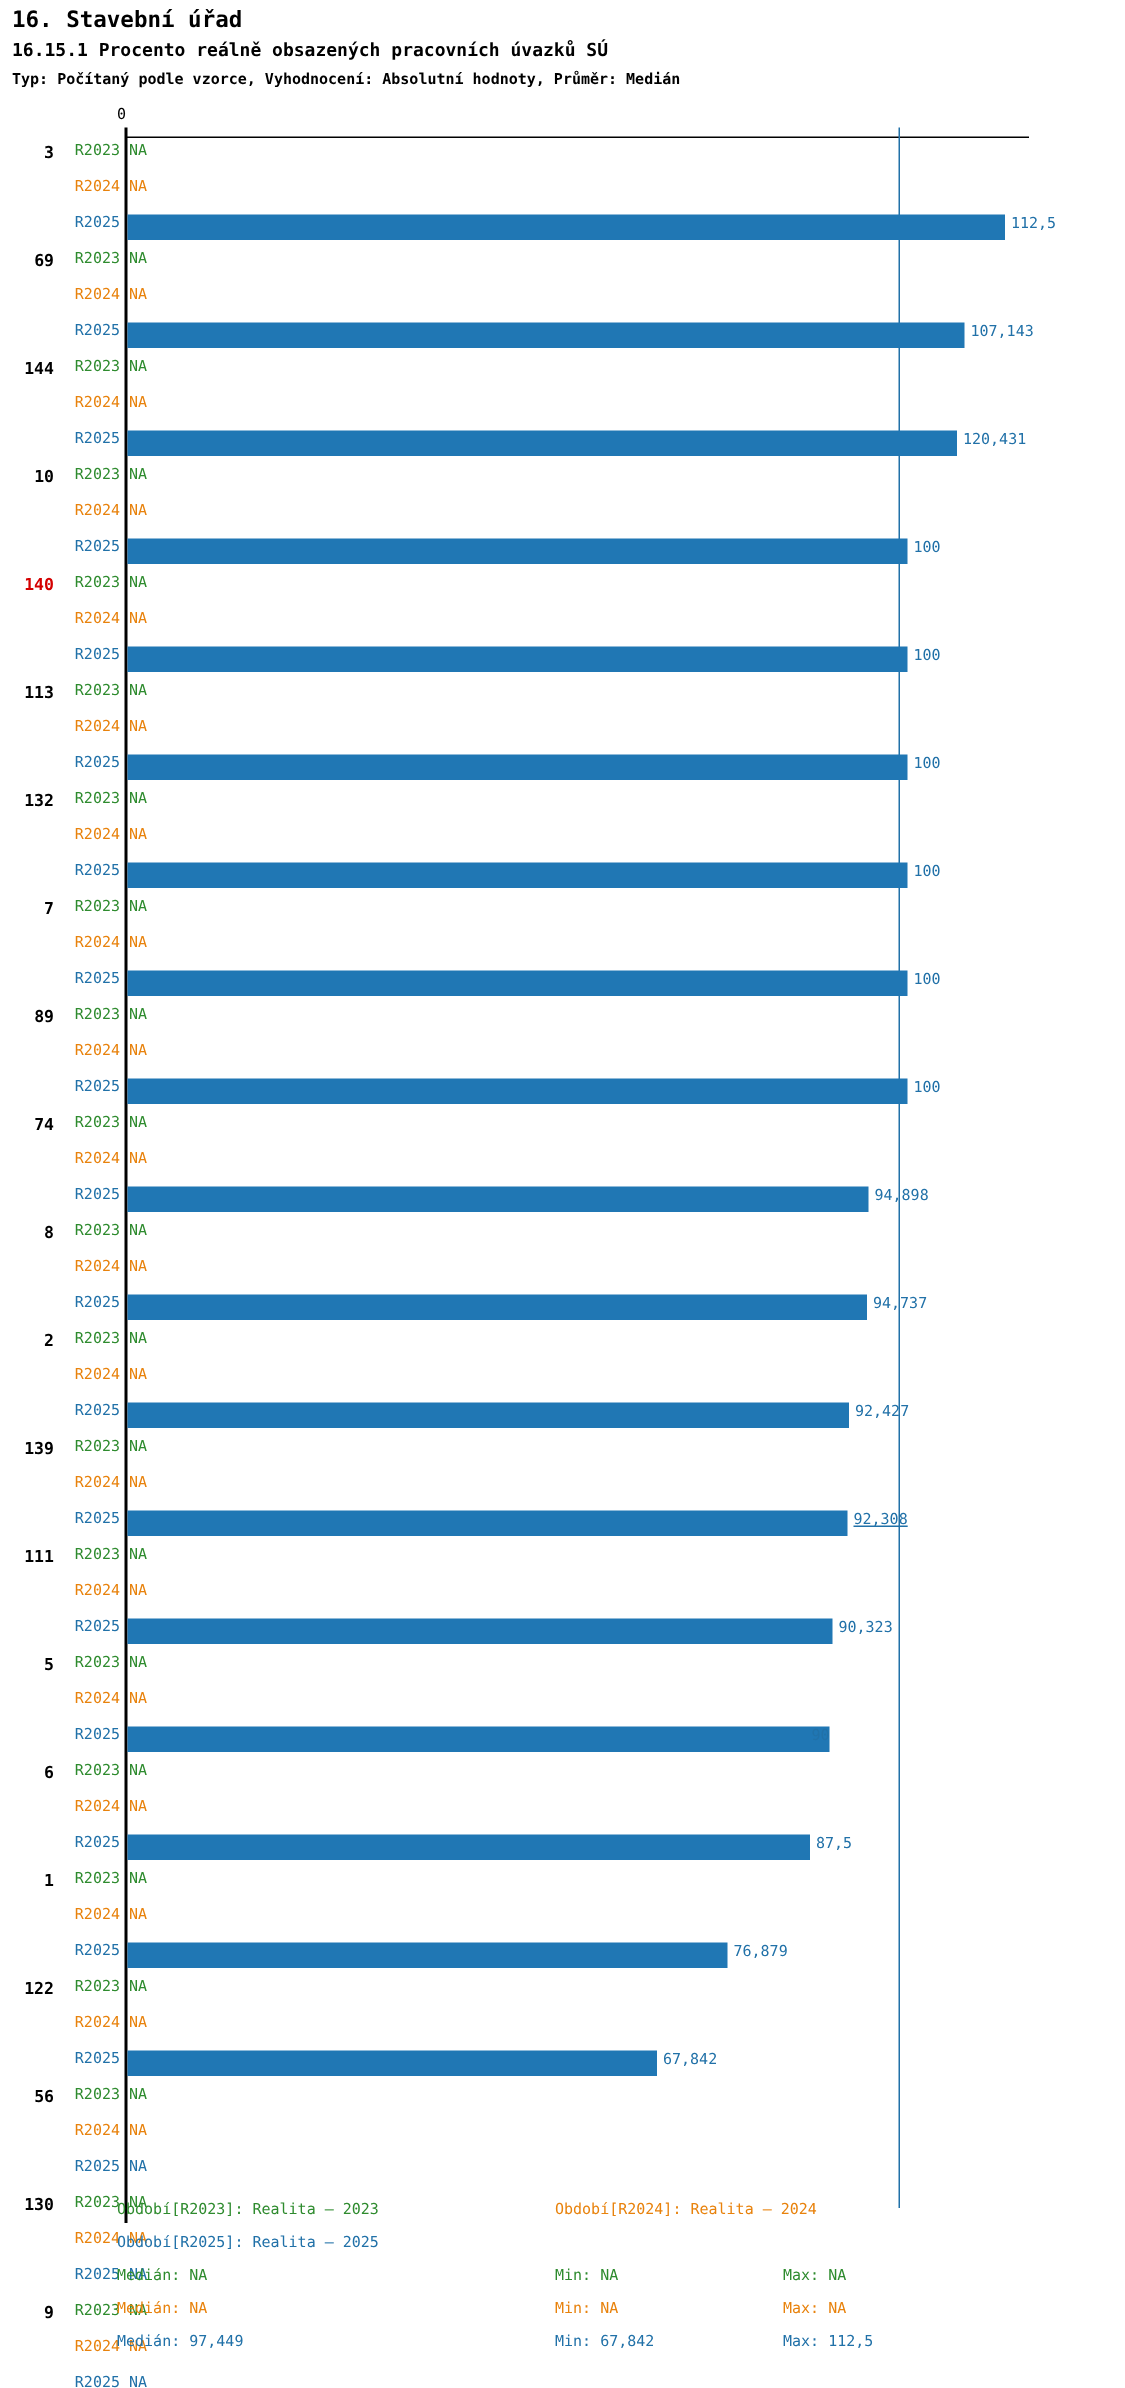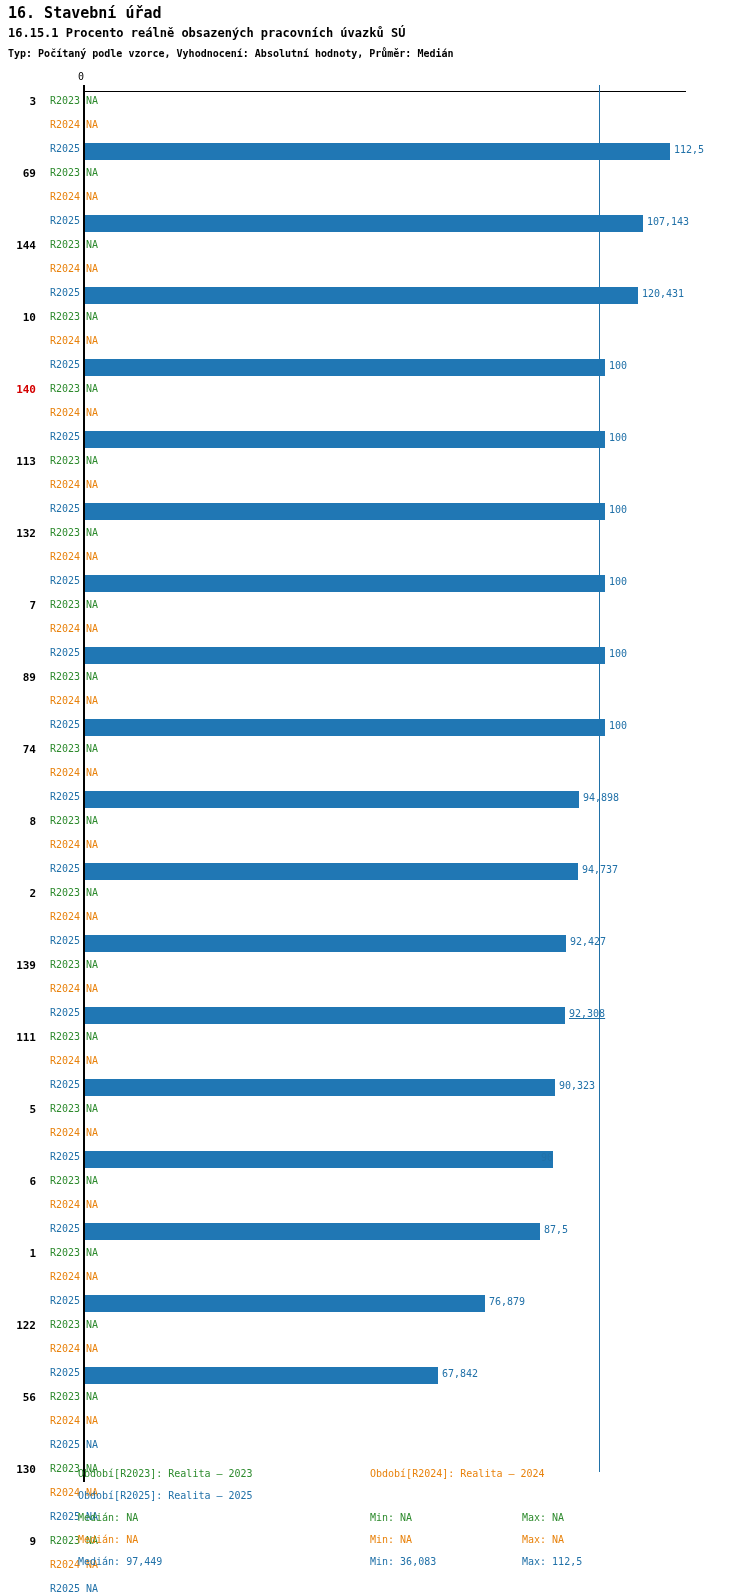--- a/index.html
+++ b/index.html
@@ -513,15 +513,15 @@
 
   <div class="lg lg-col0 lg-r2 c2023">Medián: NA</div>
   <div class="lg lg-col1 lg-r2 c2023">Min: NA</div>
   <div class="lg lg-col2 lg-r2 c2023">Max: NA</div>
 
   <div class="lg lg-col0 lg-r3 c2024">Medián: NA</div>
   <div class="lg lg-col1 lg-r3 c2024">Min: NA</div>
   <div class="lg lg-col2 lg-r3 c2024">Max: NA</div>
 
   <div class="lg lg-col0 lg-r4 c2025">Medián: 97,449</div>
-  <div class="lg lg-col1 lg-r4 c2025">Min: 36,083</div>
+  <div class="lg lg-col1 lg-r4 c2025">Min: 67,842</div>
   <div class="lg lg-col2 lg-r4 c2025">Max: 112,5</div>
 </div>
 
 </body></html>

